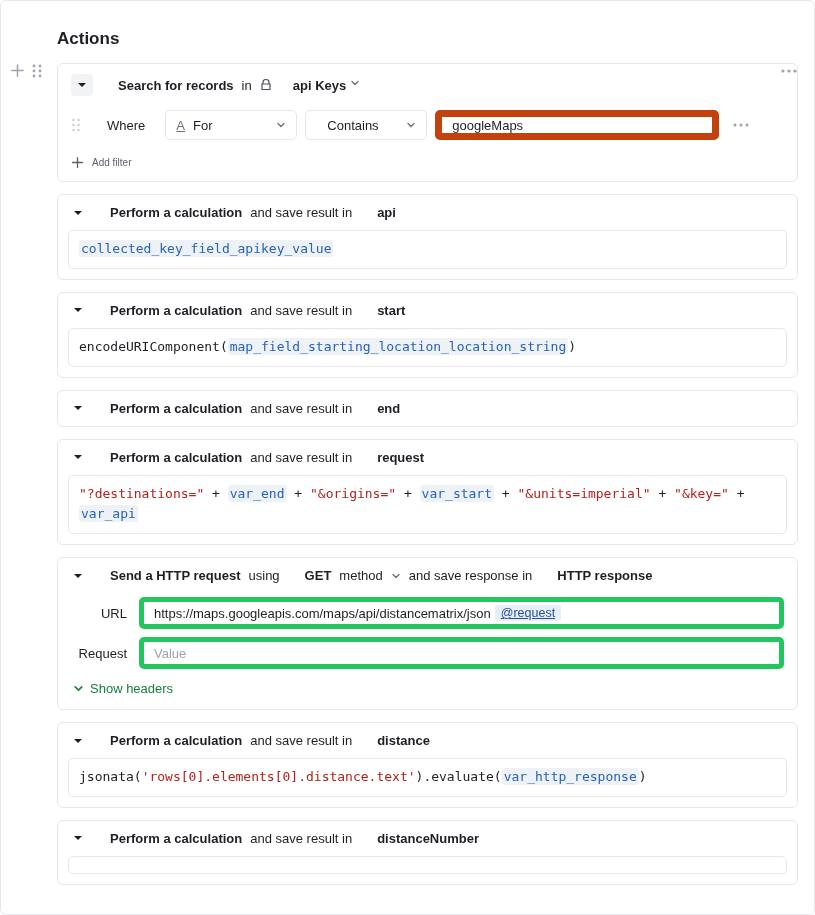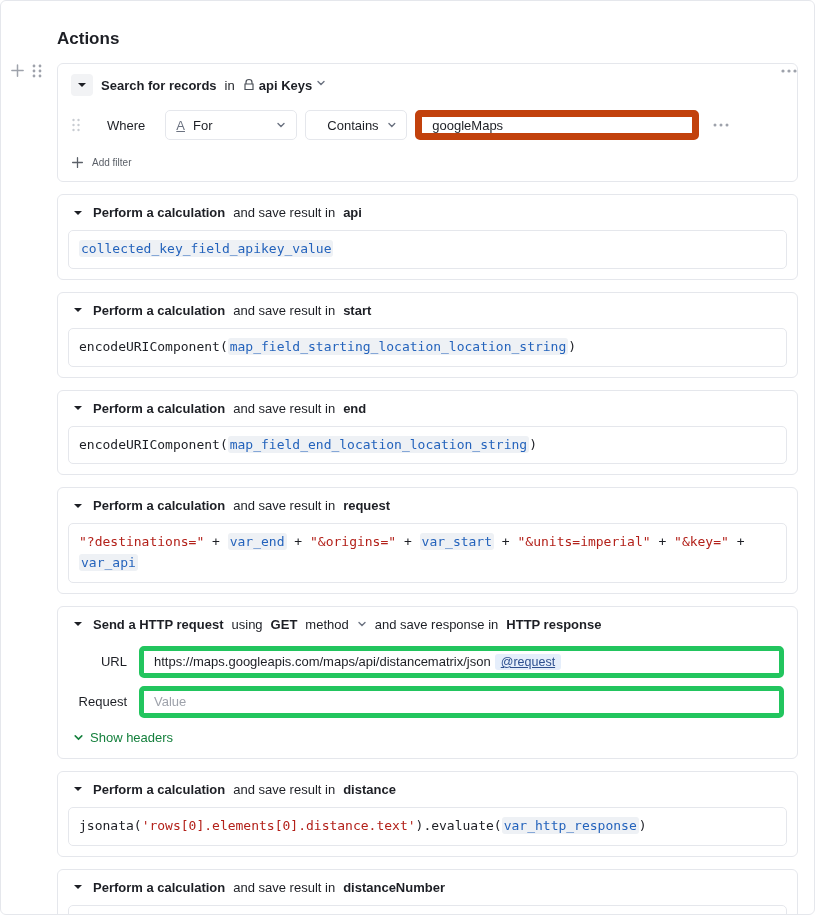--- a/index.html
+++ b/index.html
@@ -64,21 +64,21 @@
     display: inline-flex;
     align-items: center;
     justify-content: center;
   }
   .caret-plain {
     width: 14px;
     display: inline-flex;
     align-items: center;
     justify-content: center;
   }
-  .bold { font-weight: 600; }
+  .bold { font-weight: 600; margin-left: 17px; }
   .norm { font-weight: 400; }
   .lock-chip {
     display: inline-flex;
     gap: 4px;
   }
   .mini-chevron { color:#6b7280; }
   
   .search-row {
     display: flex;
     align-items: center;
@@ -93,21 +93,21 @@
     height: 30px;
     display: inline-flex;
     align-items: center;
     padding: 0 10px;
     gap: 8px;
     background: #fff;
     min-width: 0;
   }
   .select .chev { margin-left: auto; color:#6b7280; }
   .sel-for { width: 132px; }
-  .sel-contains { width: 102px; padding-left: 21px; }
+  .sel-contains { width: 122px; padding-left: 21px; }
   .input-text {
     border: 7px solid #c2410c;
     border-radius: 5px;
     height: 30px;
     padding: 0 10px;
     width: 284px;
     font: inherit;
     background:#fff;
     color:#1d1f25;
   }
@@ -310,23 +310,20 @@
       <div class="card-header">
         <span class="caret-plain">
             <svg width="10" height="10" viewBox="0 0 10 10">
               <path d="M1 3l4 4 4-4" fill="#1d1f25"></path>
             </svg>
           </span>
         <span class="bold">Perform a calculation</span>
         <span class="norm">and save result in</span>
         <span class="bold">end</span>
       </div>
-      <div class="code-block">
-        <span class="tok-fn">encodeURIComponent</span><span class="tok-punc">(</span><span class="tok-var">map_field_end_location_location_string</span><span class="tok-punc">)</span>
-      </div>
     </div>
 
     <div class="card">
       <div class="card-header">
         <span class="caret-plain">
             <svg width="10" height="10" viewBox="0 0 10 10">
               <path d="M1 3l4 4 4-4" fill="#1d1f25"></path>
             </svg>
           </span>
         <span class="bold">Perform a calculation</span>

